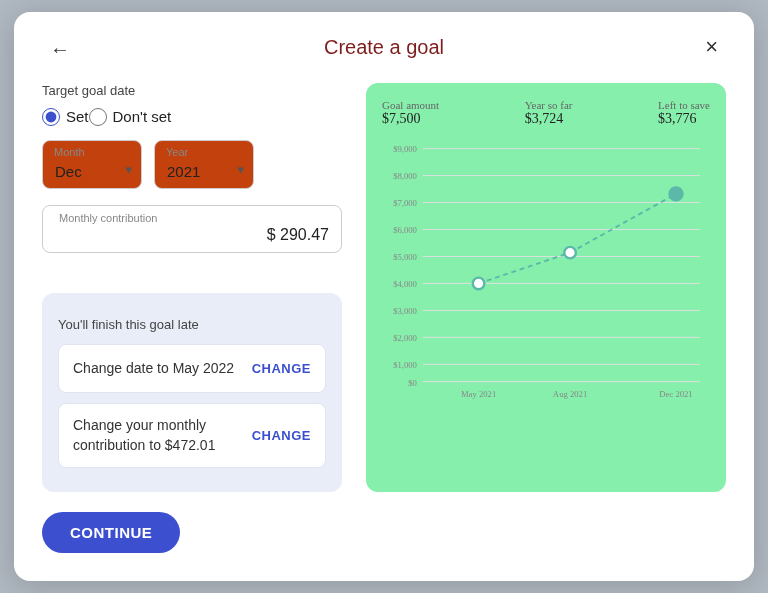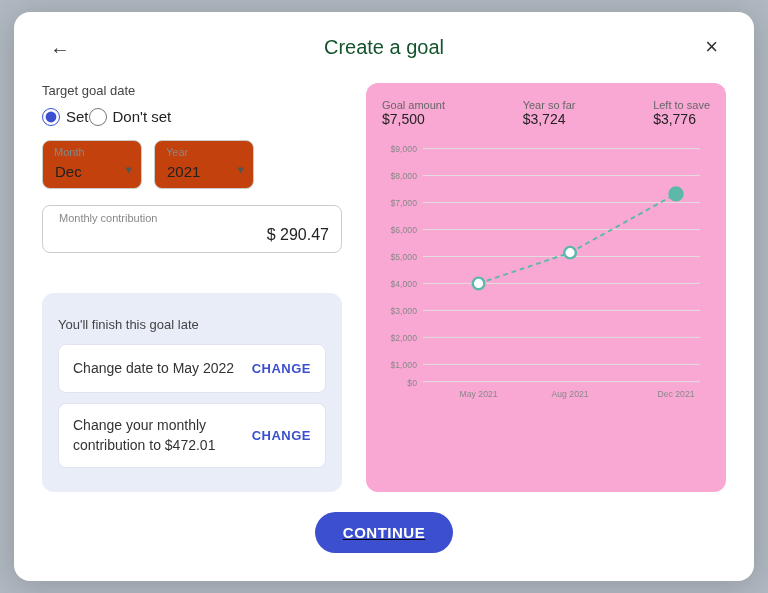--- a/index.html
+++ b/index.html
@@ -23,21 +23,21 @@
     .modal-header {
       display: flex;
       align-items: center;
       justify-content: center;
       margin-bottom: 24px;
       position: relative;
     }
     .modal-title {
       font-size: 20px;
       font-weight: 500;
-      color: #14532d;
+      color: #7f1d1d;
     }
     .back-btn {
       position: absolute;
       left: 0;
       background: none;
       border: none;
       cursor: pointer;
       font-size: 20px;
       color: #333;
       padding: 4px 8px;
@@ -57,23 +57,24 @@
       gap: 24px;
     }
     .left-panel {
       flex: 0 0 300px;
       display: flex;
       flex-direction: column;
       gap: 16px;
     }
     .right-panel {
       flex: 1;
-      background: #f9a8d4;
+      background: #86efac;
       border-radius: 12px;
       padding: 16px;
+      font-family: Liberation Serif, serif;
     }
     .section-label {
       font-size: 13px;
       color: #444;
       font-weight: 500;
       margin-bottom: 10px;
     }
     .radio-group {
       display: flex;
       align-items: center;
@@ -218,23 +219,22 @@
       position: relative;
       height: 260px;
       width: 100%;
     }
     .chart-svg {
       width: 100%;
       height: 100%;
     }
     .continue-row {
       display: flex;
-      justify-content: center;
+      justify-content: flex-start;
       margin-top: 20px;
-      text-decoration: underline;
     }
     .continue-btn {
       background: #3b4fcf;
       color: #fff;
       border: none;
       border-radius: 24px;
       padding: 12px 28px;
       font-size: 15px;
       font-weight: 700;
       cursor: pointer;

